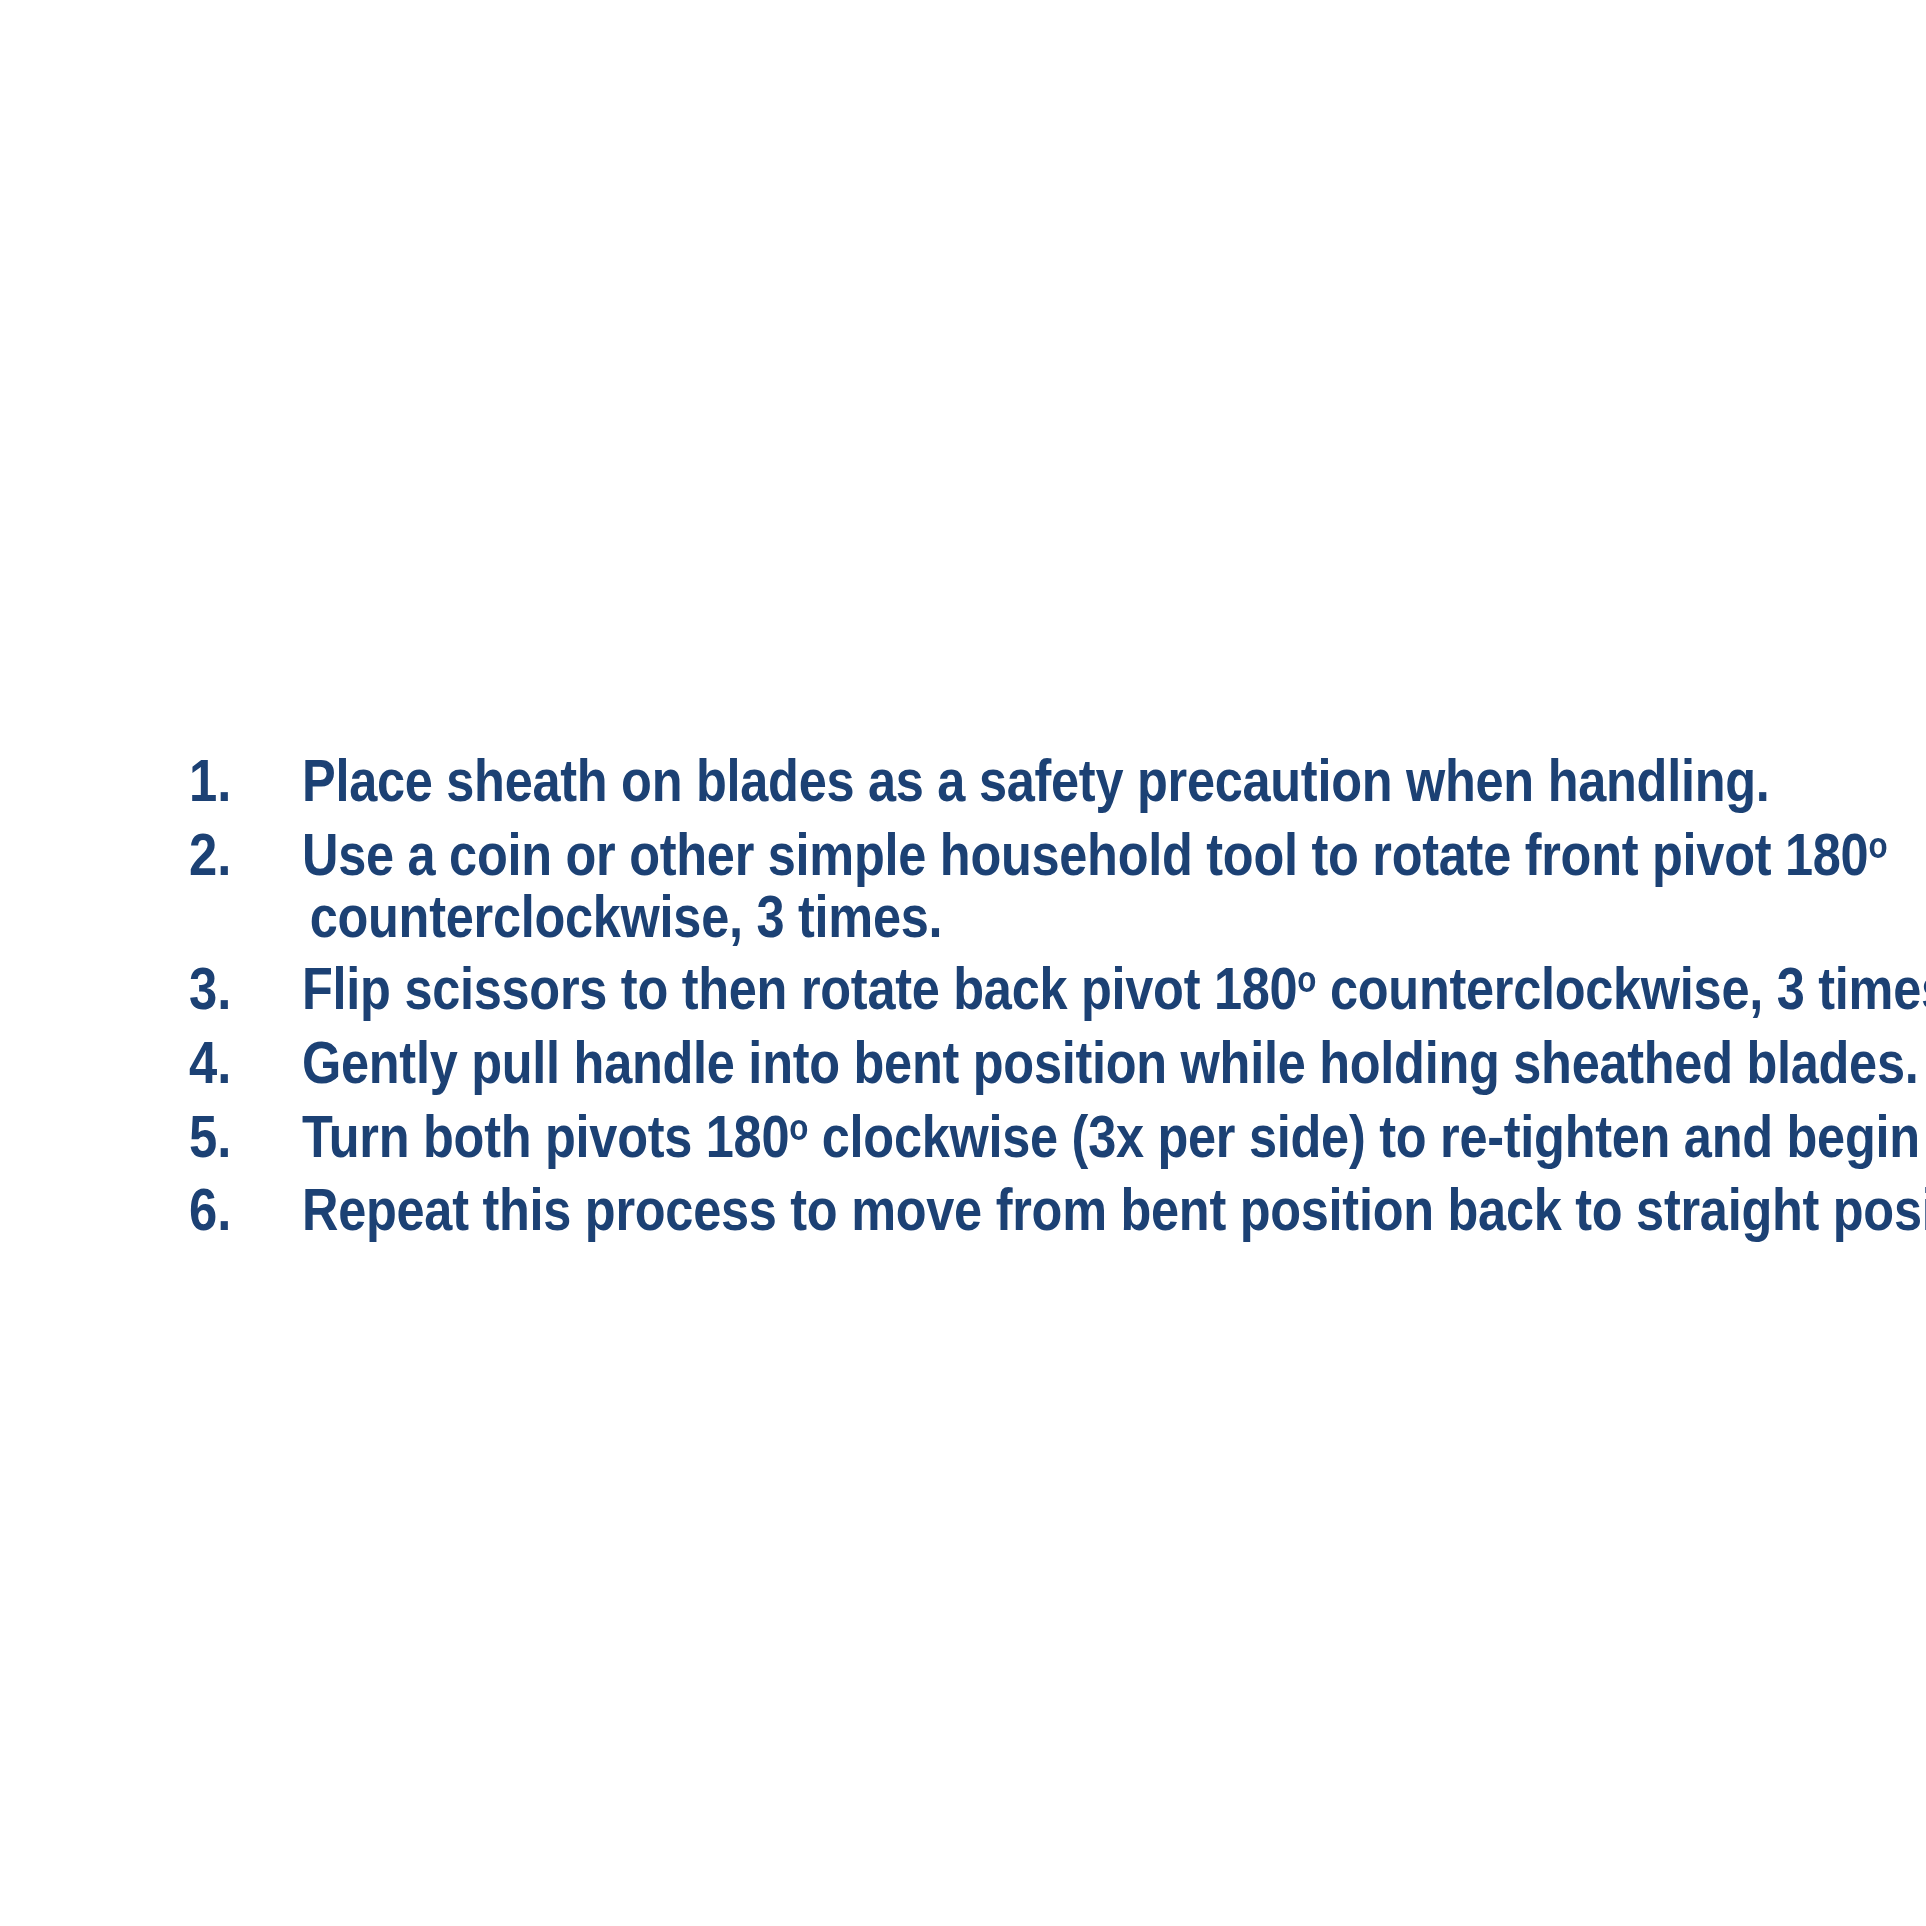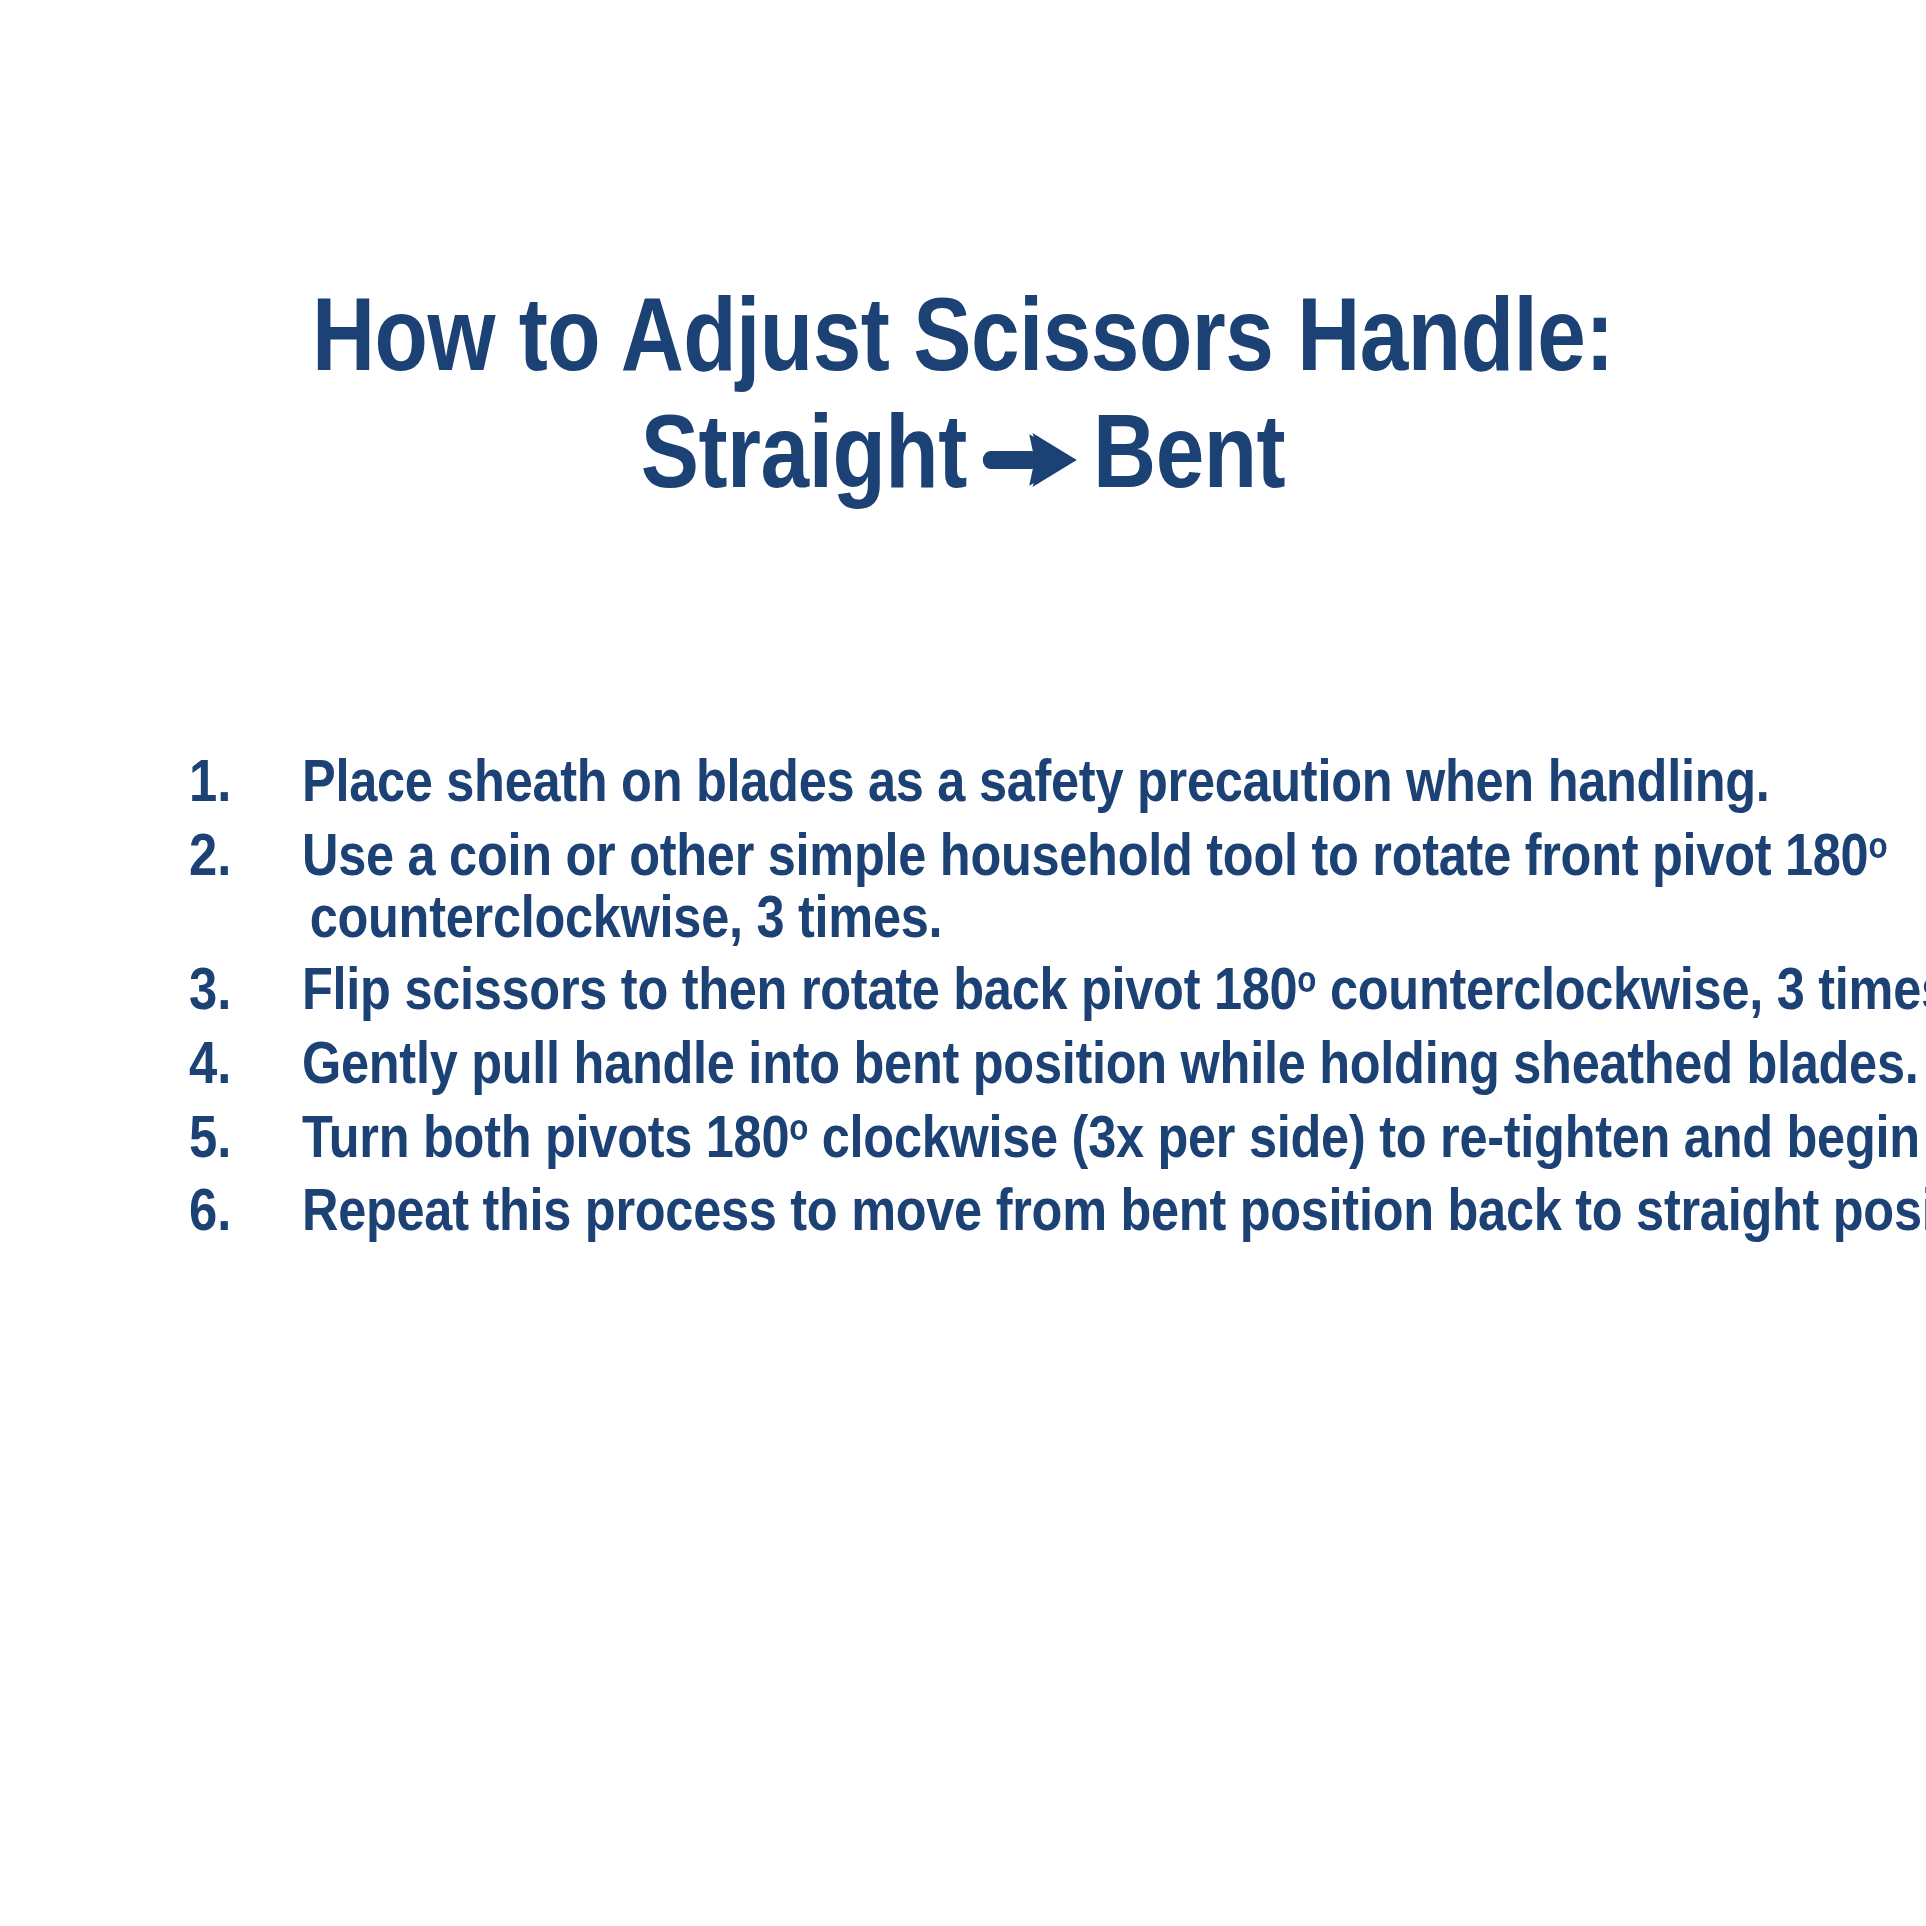--- a/index.html
+++ b/index.html
@@ -102,30 +102,20 @@
     font-size: 0.62em;
     vertical-align: 0.46em;
     line-height: 0;
   }
 </style>
 </head>
 <body>
 
 <div class="page">
 
-  <div class="title-block">
-    <span class="title-line title-line-1">How to Adjust Scissors Handle:</span>
-    <span class="title-line title-line-2">
-      <span>Straight</span><span class="arrow-wrap"><svg class="arrow-icon" width="117" height="62" viewBox="0 0 182 96" xmlns="http://www.w3.org/2000/svg" aria-hidden="true">
-            <path d="M8 48 h92 M100 48 L90 8 L174 48 L90 88 Z" fill="#1c4174" stroke="none"></path>
-            <rect x="4" y="34" width="104" height="28" rx="14" fill="#1c4174"></rect>
-            <path d="M96 6 L178 48 L96 90 L112 48 Z" fill="#1c4174"></path>
-          </svg></span><span>Bent</span>
-    </span>
-  </div>
 
   <ol class="steps">
 
     <li class="step" style="height: 62px;">
       <span class="step-num">1.</span>
       <span class="step-body">
         <span class="step-text">Place sheath on blades as a safety precaution when handling.</span>
       </span>
     </li>
 

